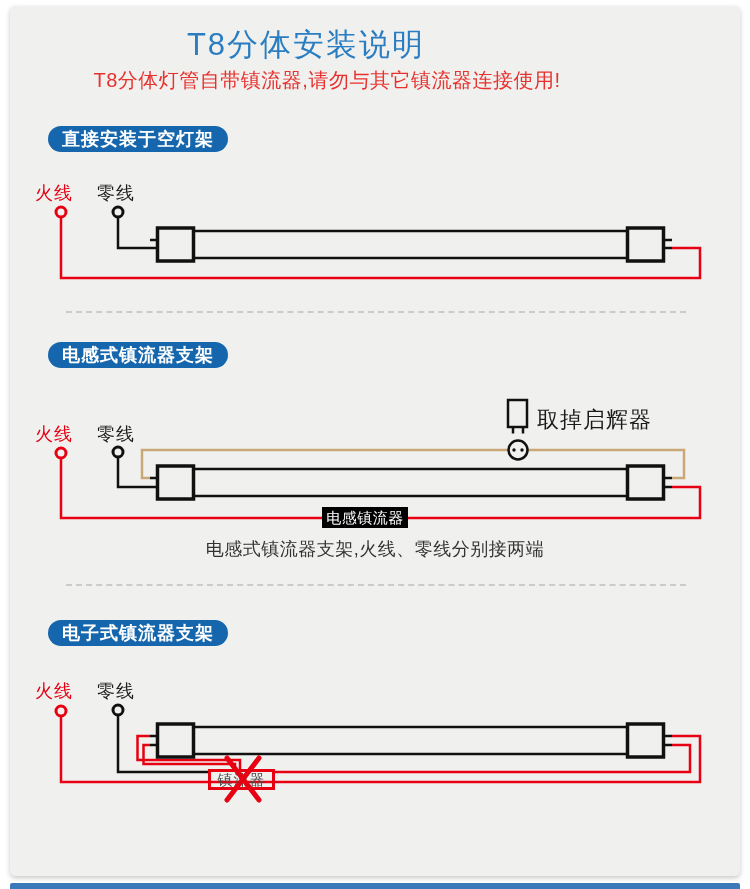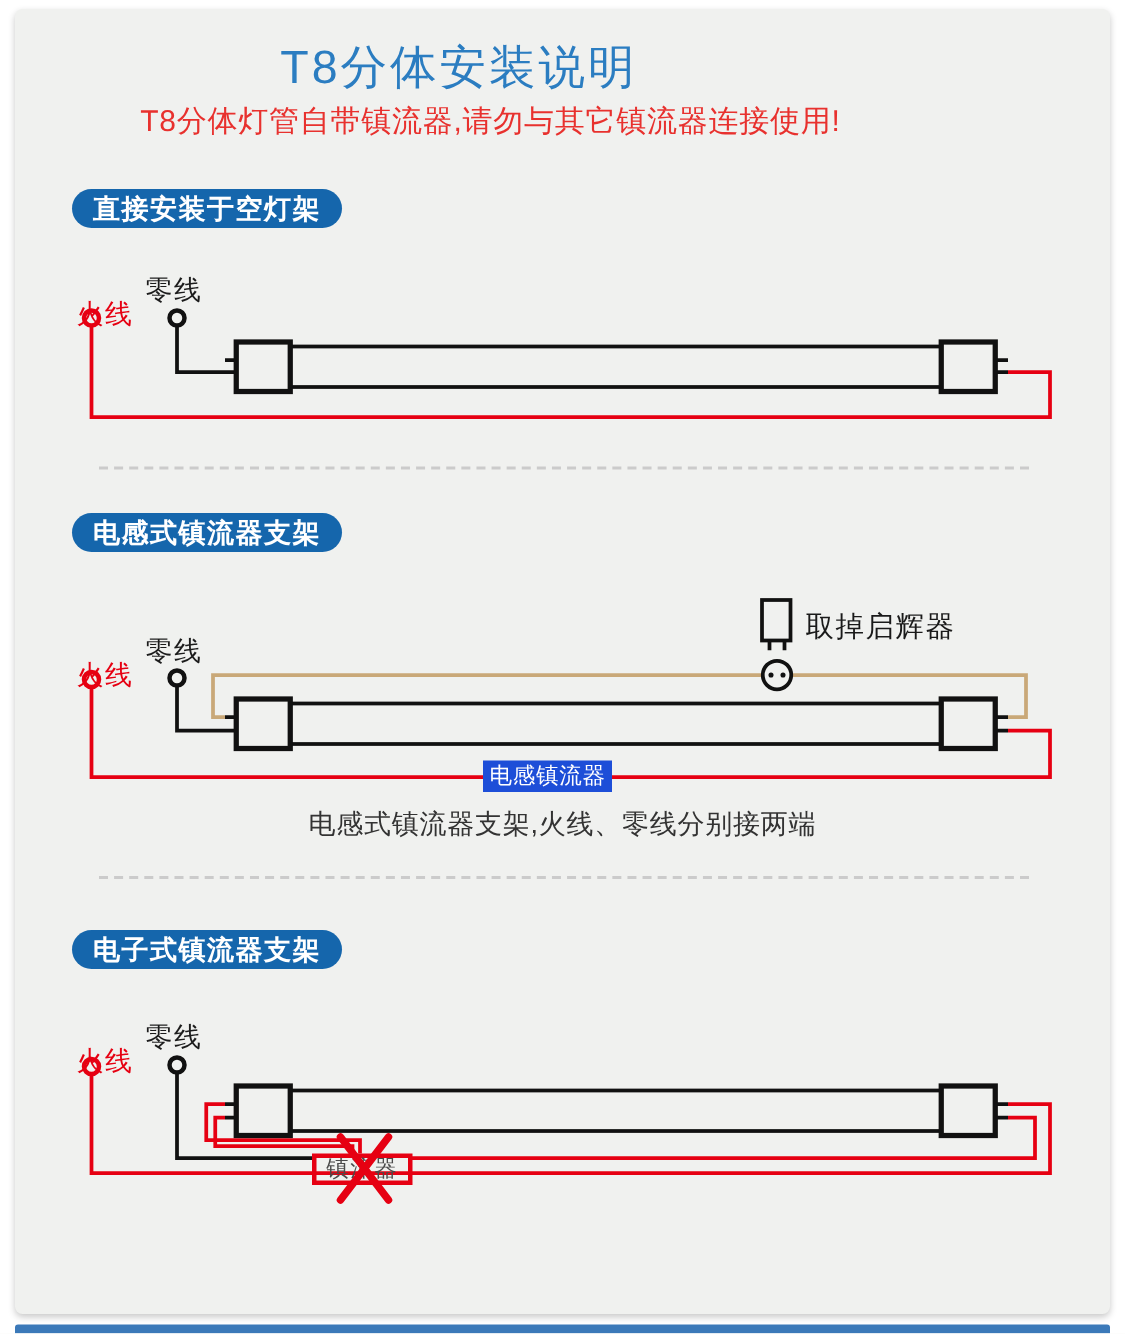--- a/index.html
+++ b/index.html
@@ -25,28 +25,28 @@
     background:#1566ac;color:#ffffff;font-size:18px;font-weight:bold;
     border-radius:13px;padding:0 14px;letter-spacing:1px;white-space:nowrap;
   }
   .badge.s1{top:126px;}
   .badge.s2{top:342px;}
   .badge.s3{top:620px;}
   .wire-label{position:absolute;font-size:18px;letter-spacing:1px;white-space:nowrap;}
   .wire-label.live{color:#e60012;}
   .wire-label.neutral{color:#1c1c1c;}
   .lbl-s1{top:181px;} .lbl-s2{top:422px;} .lbl-s3{top:679px;}
-  .lbl-live{left:51px;margin-top:16px;} .lbl-neutral{left:97px;}
+  .lbl-live{left:35px;} .lbl-neutral{left:97px;}
   .starter-note{
-    position:absolute;left:537px;top:405px;font-size:19px;color:#1a1a1a;
+    position:absolute;left:537px;top:405px;font-size:22px;color:#1a1a1a;
     letter-spacing:1px;white-space:nowrap;
   }
   .ballast-tag{
     position:absolute;left:322px;top:507px;width:86px;height:21px;line-height:21px;
-    background:#1d4ed8;color:#ffffff;font-size:15px;text-align:center;
+    background:#000000;color:#ffffff;font-size:15px;text-align:center;
     letter-spacing:0.5px;white-space:nowrap;
   }
   .ballast-box{
     position:absolute;left:208px;top:769px;width:61px;height:15px;
     border:3px solid #e60012;color:#4a4a4a;font-size:15px;line-height:15px;
     text-align:center;letter-spacing:1px;background:transparent;
   }
   .caption{
     position:absolute;left:0;width:750px;text-align:center;font-size:18px;
     color:#333333;letter-spacing:0.5px;

